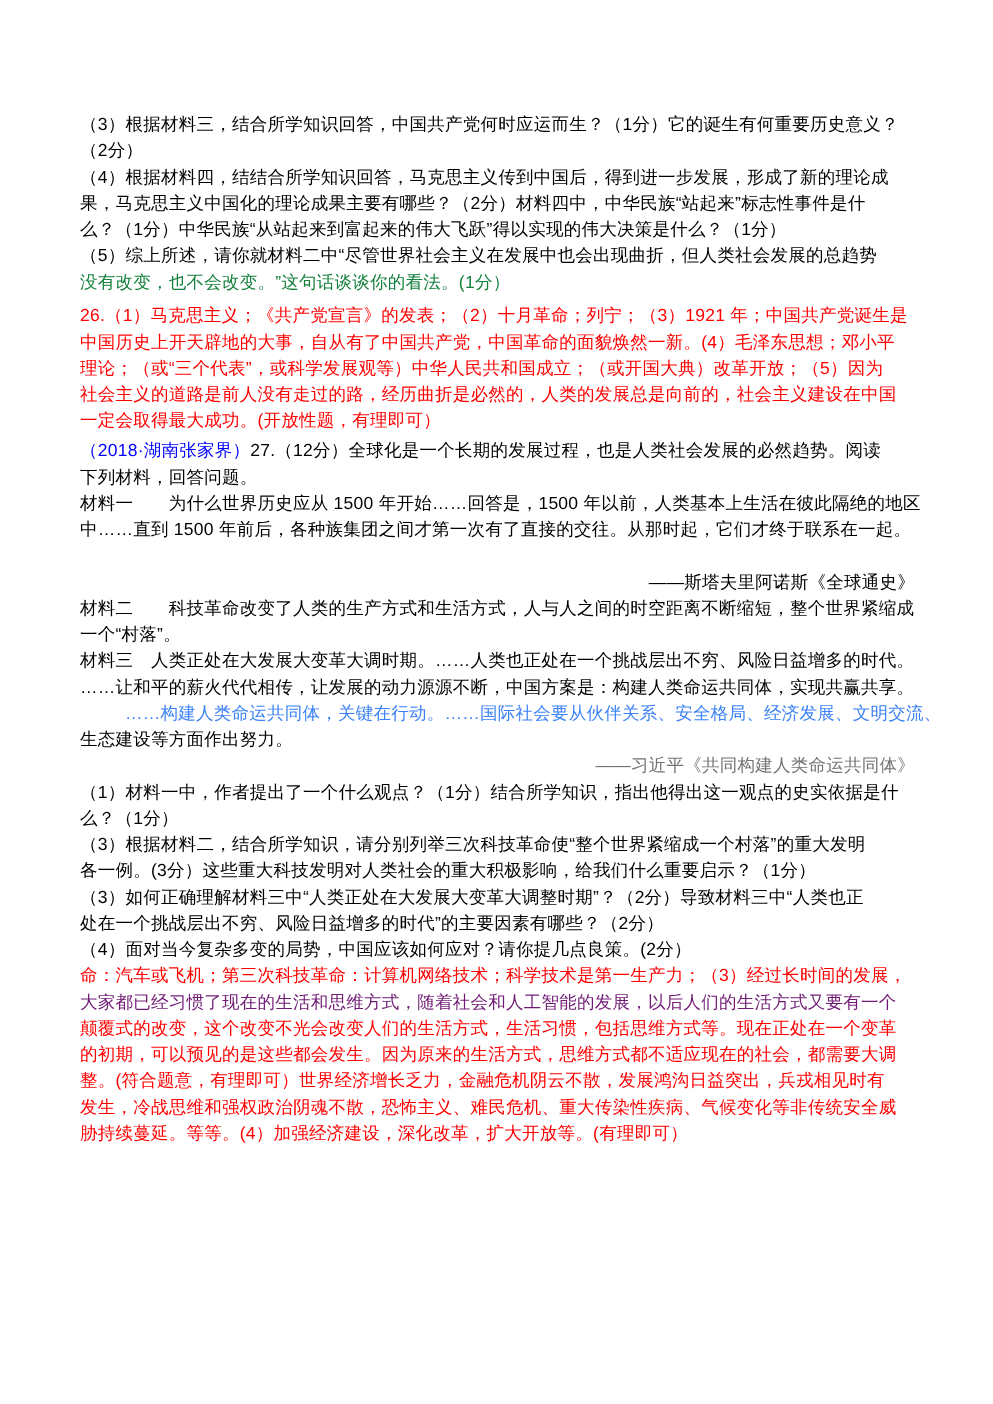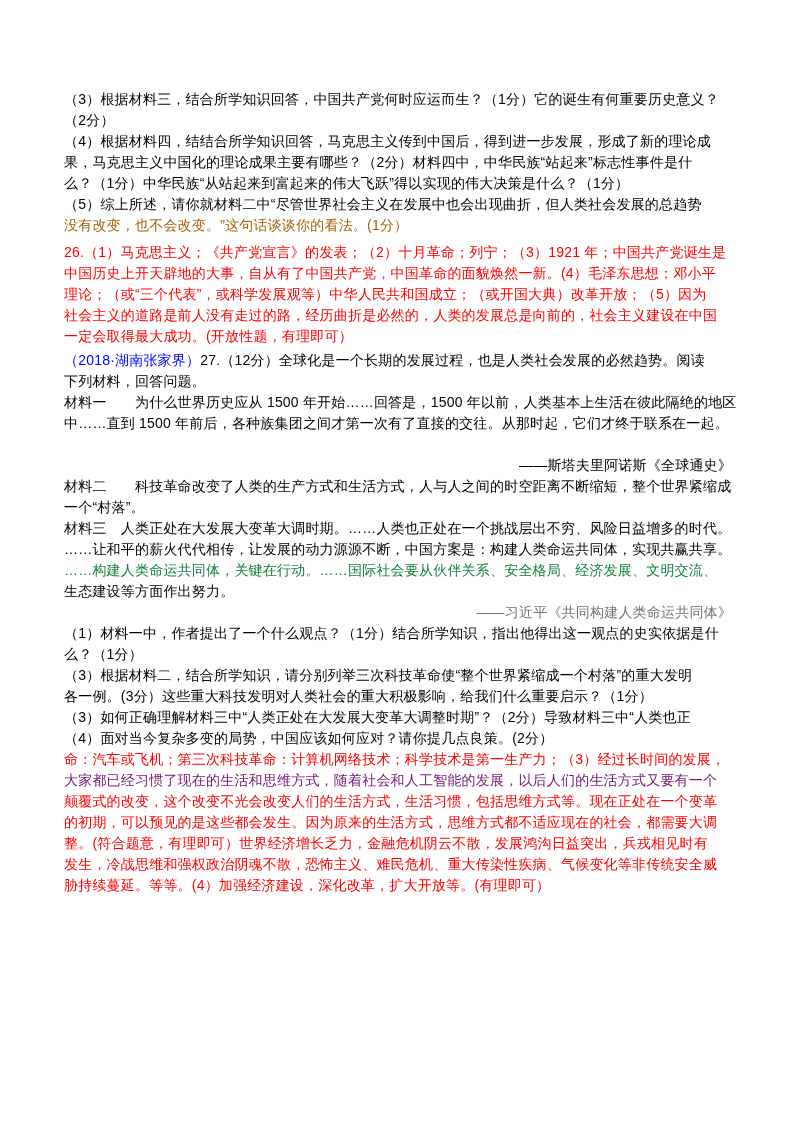--- a/index.html
+++ b/index.html
@@ -35,44 +35,45 @@
 <body>
 
 <div class="page">
   <div class="doc-body">
       <div class="line"><span style="color: rgb(0, 0, 0);">（3）根据材料三，结合所学知识回答，中国共产党何时应运而生？（1分）它的诞生有何重要历史意义？</span></div>
       <div class="line"><span style="color: rgb(0, 0, 0);">（2分）</span></div>
       <div class="line"><span style="color: rgb(0, 0, 0);">（4）根据材料四，结结合所学知识回答，马克思主义传到中国后，得到进一步发展，形成了新的理论成</span></div>
       <div class="line"><span style="color: rgb(0, 0, 0);">果，马克思主义中国化的理论成果主要有哪些？（2分）材料四中，中华民族“站起来”标志性事件是什</span></div>
       <div class="line"><span style="color: rgb(0, 0, 0);">么？（1分）中华民族“从站起来到富起来的伟大飞跃”得以实现的伟大决策是什么？（1分）</span></div>
       <div class="line"><span style="color: rgb(0, 0, 0);">（5）综上所述，请你就材料二中“尽管世界社会主义在发展中也会出现曲折，但人类社会发展的总趋势</span></div>
-      <div class="line"><span style="color: #a16207;">没有改变，也不会改变。”这句话谈谈你的看法。(1分）</span></div>
+      <div class="line"><span style="color: #15803d;">没有改变，也不会改变。”这句话谈谈你的看法。(1分）</span></div>
       <div class="line" style="margin-top: 6px;"><span style="color: rgb(255, 0, 0);">26.（1）马克思主义；《共产党宣言》的发表；（2）十月革命；列宁；（3）1921 年；中国共产党诞生是</span></div>
       <div class="line"><span style="color: rgb(255, 0, 0);">中国历史上开天辟地的大事，自从有了中国共产党，中国革命的面貌焕然一新。(4）毛泽东思想；邓小平</span></div>
       <div class="line"><span style="color: rgb(255, 0, 0);">理论；（或“三个代表”，或科学发展观等）中华人民共和国成立；（或开国大典）改革开放；（5）因为</span></div>
       <div class="line"><span style="color: rgb(255, 0, 0);">社会主义的道路是前人没有走过的路，经历曲折是必然的，人类的发展总是向前的，社会主义建设在中国</span></div>
       <div class="line"><span style="color: rgb(255, 0, 0);">一定会取得最大成功。(开放性题，有理即可）</span></div>
       <div class="line" style="margin-top: 3px;"><span style="color: rgb(0, 0, 255);">（2018·湖南张家界）</span><span style="color: rgb(0, 0, 0);">27.（12分）全球化是一个长期的发展过程，也是人类社会发展的必然趋势。阅读</span></div>
       <div class="line"><span style="color: rgb(0, 0, 0);">下列材料，回答问题。</span></div>
       <div class="line"><span style="color: rgb(0, 0, 0);">材料一　　为什么世界历史应从 1500 年开始……回答是，1500 年以前，人类基本上生活在彼此隔绝的地区</span></div>
       <div class="line"><span style="color: rgb(0, 0, 0);">中……直到 1500 年前后，各种族集团之间才第一次有了直接的交往。从那时起，它们才终于联系在一起。</span></div>
       <div class="line">&nbsp;</div>
       <div class="line right"><span style="color: rgb(0, 0, 0);">——斯塔夫里阿诺斯《全球通史》</span></div>
       <div class="line"><span style="color: rgb(0, 0, 0);">材料二　　科技革命改变了人类的生产方式和生活方式，人与人之间的时空距离不断缩短，整个世界紧缩成</span></div>
       <div class="line"><span style="color: rgb(0, 0, 0);">一个“村落”。</span></div>
       <div class="line"><span style="color: rgb(0, 0, 0); margin-top: 28px;">材料三　人类正处在大发展大变革大调时期。……人类也正处在一个挑战层出不穷、风险日益增多的时代。</span></div>
       <div class="line"><span style="color: rgb(0, 0, 0);">……让和平的薪火代代相传，让发展的动力源源不断，中国方案是：构建人类命运共同体，实现共赢共享。</span></div>
-      <div class="line"><span style="color: #15803d;">……构建人类命运共同体，关键在行动。……国际社会要从伙伴关系、安全格局、经济发展、文明交流、</span></div>
+      <div class="line"><span style="color: #3b82f6; margin-left: 36px;">……构建人类命运共同体，关键在行动。……国际社会要从伙伴关系、安全格局、经济发展、文明交流、</span></div>
       <div class="line"><span style="color: rgb(0, 0, 0);">生态建设等方面作出努力。</span></div>
       <div class="line right"><span style="color: #737373; text-align: center;">——习近平《共同构建人类命运共同体》</span></div>
       <div class="line"><span style="color: rgb(0, 0, 0);">（1）材料一中，作者提出了一个什么观点？（1分）结合所学知识，指出他得出这一观点的史实依据是什</span></div>
       <div class="line"><span style="color: rgb(0, 0, 0);">么？（1分）</span></div>
       <div class="line"><span style="color: rgb(0, 0, 0);">（3）根据材料二，结合所学知识，请分别列举三次科技革命使“整个世界紧缩成一个村落”的重大发明</span></div>
       <div class="line"><span style="color: rgb(0, 0, 0);">各一例。(3分）这些重大科技发明对人类社会的重大积极影响，给我们什么重要启示？（1分）</span></div>
       <div class="line"><span style="color: rgb(0, 0, 0);">（3）如何正确理解材料三中“人类正处在大发展大变革大调整时期”？（2分）导致材料三中“人类也正</span></div>
+      <div class="line"><span style="color: rgb(0, 0, 0);">处在一个挑战层出不穷、风险日益增多的时代”的主要因素有哪些？（2分）</span></div>
       <div class="line"><span style="color: rgb(0, 0, 0);">（4）面对当今复杂多变的局势，中国应该如何应对？请你提几点良策。(2分）</span></div>
       <div class="line"><span style="color: rgb(255, 0, 0);">命：汽车或飞机；第三次科技革命：计算机网络技术；科学技术是第一生产力；（3）经过长时间的发展，</span></div>
       <div class="line"><span style="color: #701a75; text-align: right;">大家都已经习惯了现在的生活和思维方式，随着社会和人工智能的发展，以后人们的生活方式又要有一个</span></div>
       <div class="line"><span style="color: rgb(255, 0, 0);">颠覆式的改变，这个改变不光会改变人们的生活方式，生活习惯，包括思维方式等。现在正处在一个变革</span></div>
       <div class="line"><span style="color: rgb(255, 0, 0);">的初期，可以预见的是这些都会发生。因为原来的生活方式，思维方式都不适应现在的社会，都需要大调</span></div>
       <div class="line"><span style="color: rgb(255, 0, 0);">整。(符合题意，有理即可）世界经济增长乏力，金融危机阴云不散，发展鸿沟日益突出，兵戎相见时有</span></div>
       <div class="line"><span style="color: rgb(255, 0, 0);">发生，冷战思维和强权政治阴魂不散，恐怖主义、难民危机、重大传染性疾病、气候变化等非传统安全威</span></div>
       <div class="line"><span style="color: rgb(255, 0, 0);">胁持续蔓延。等等。(4）加强经济建设，深化改革，扩大开放等。(有理即可）</span></div>
     </div>
 </div>

